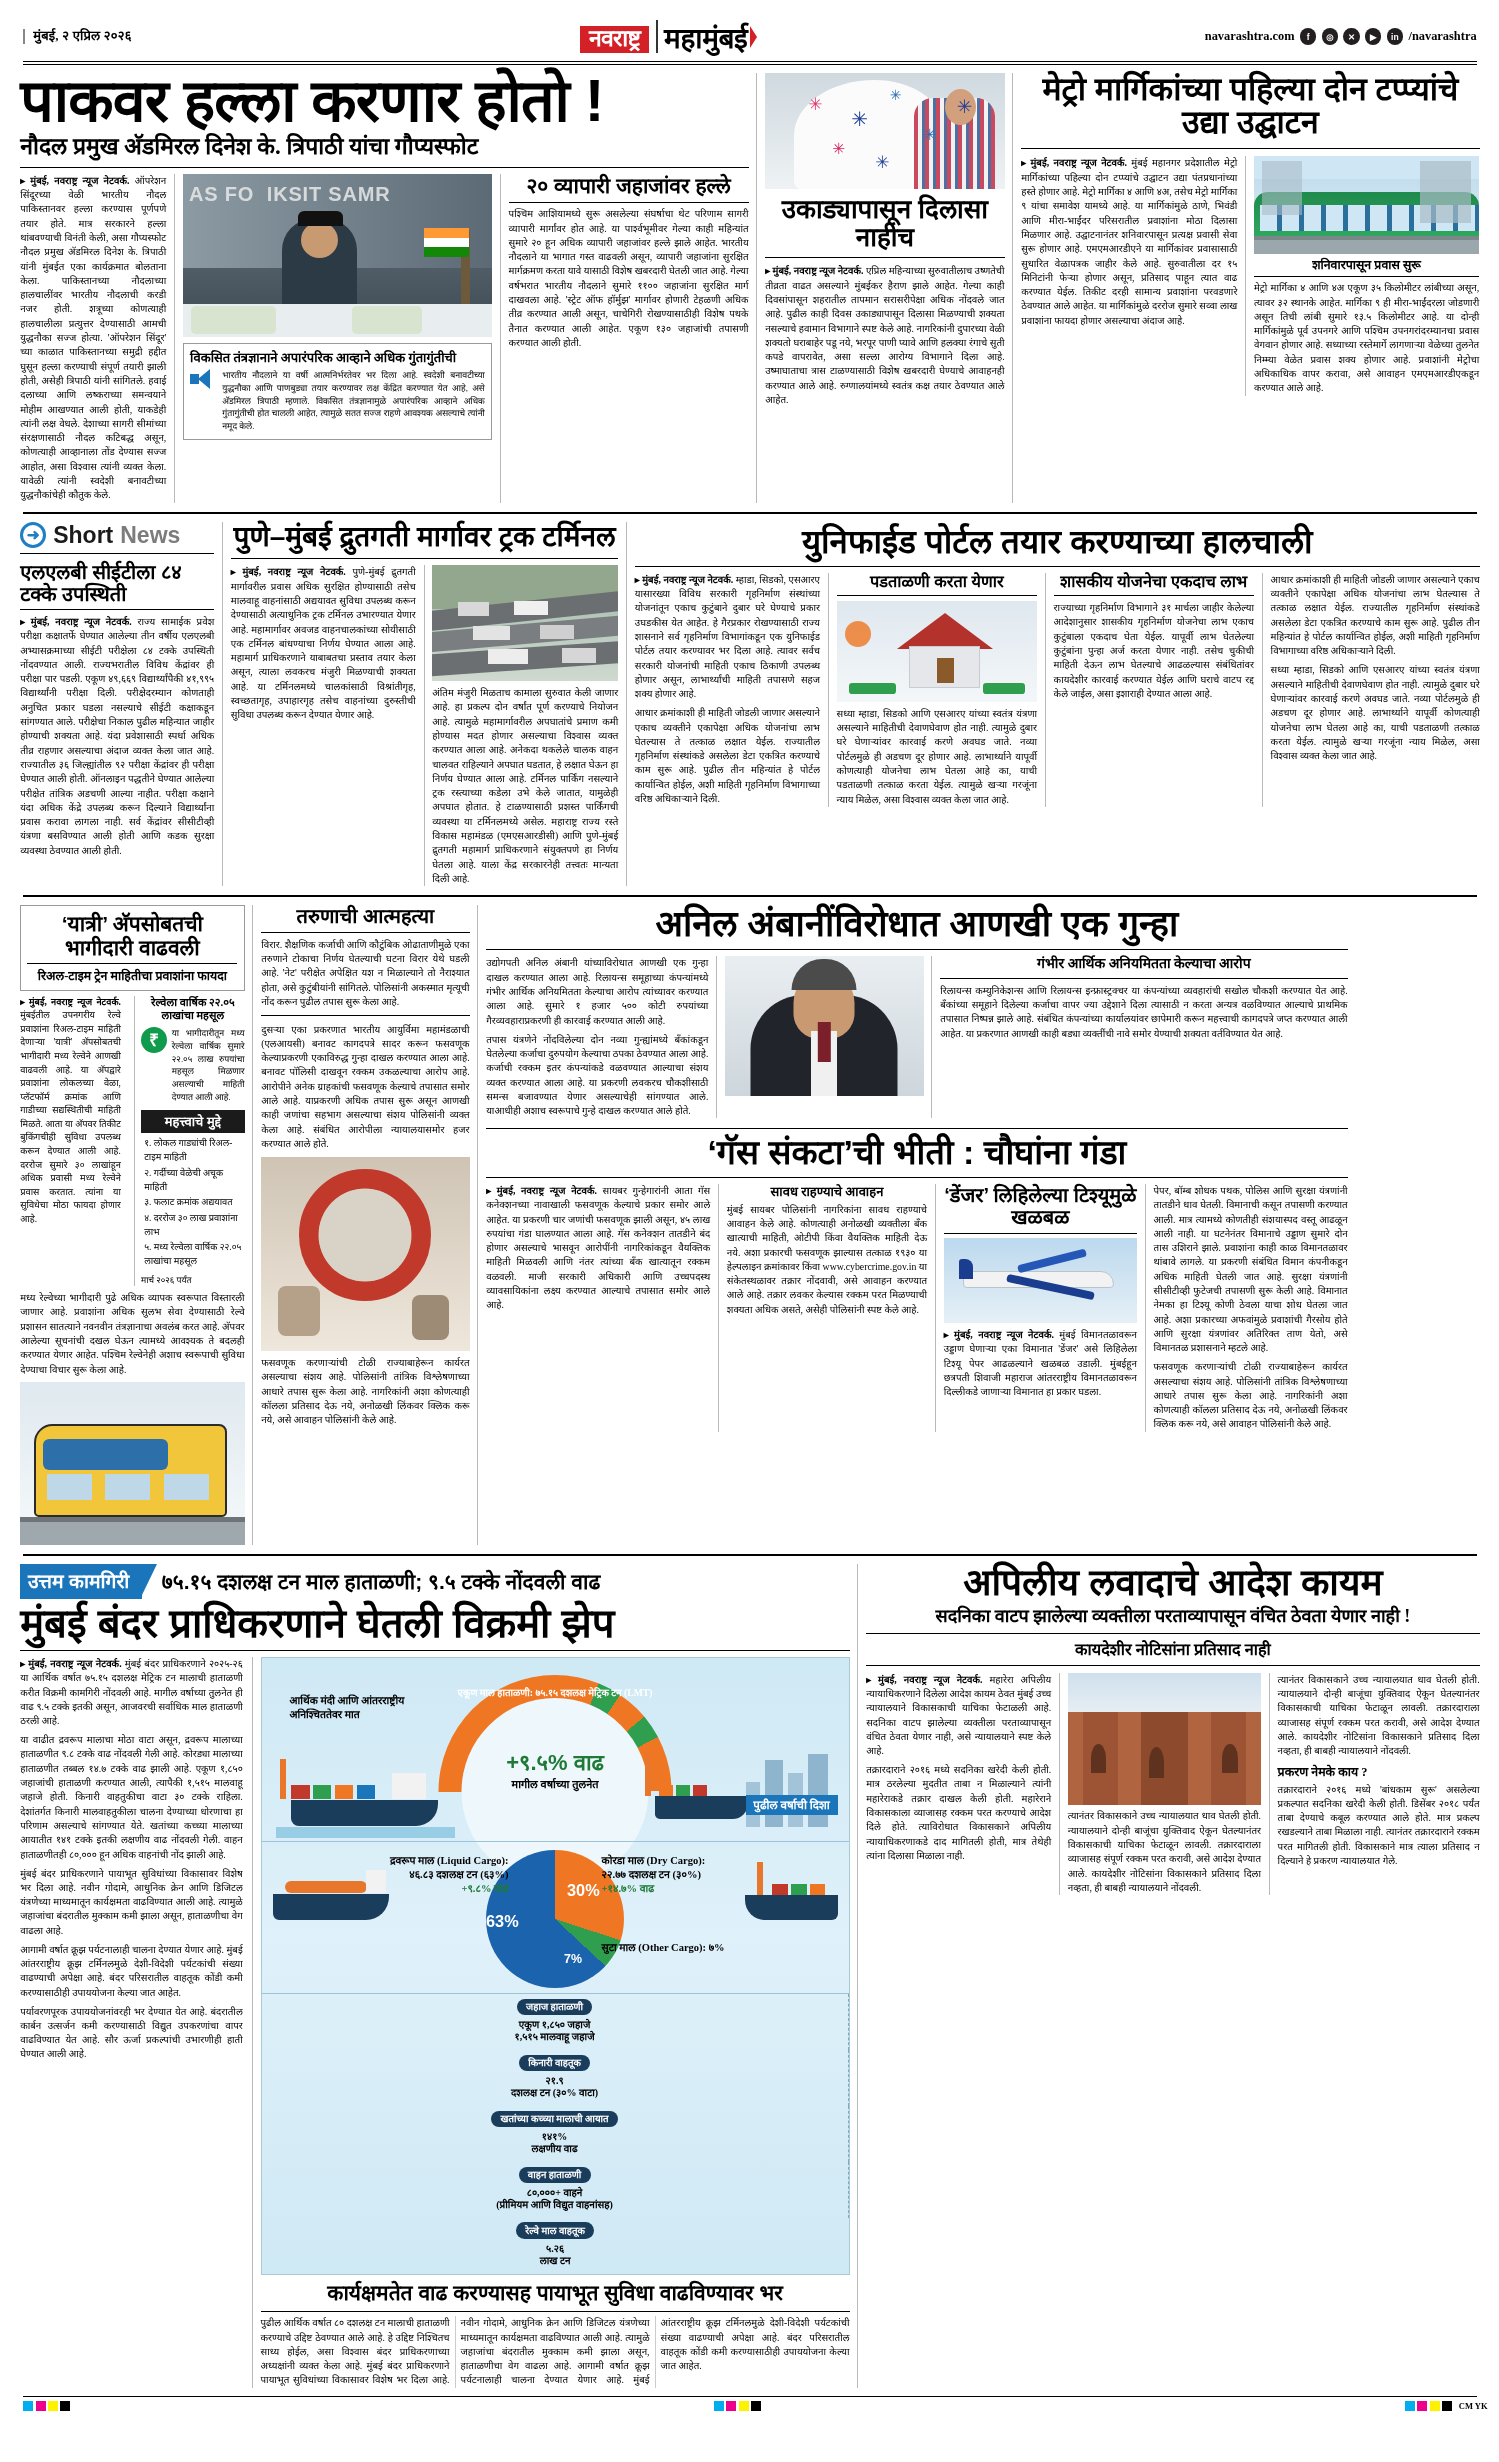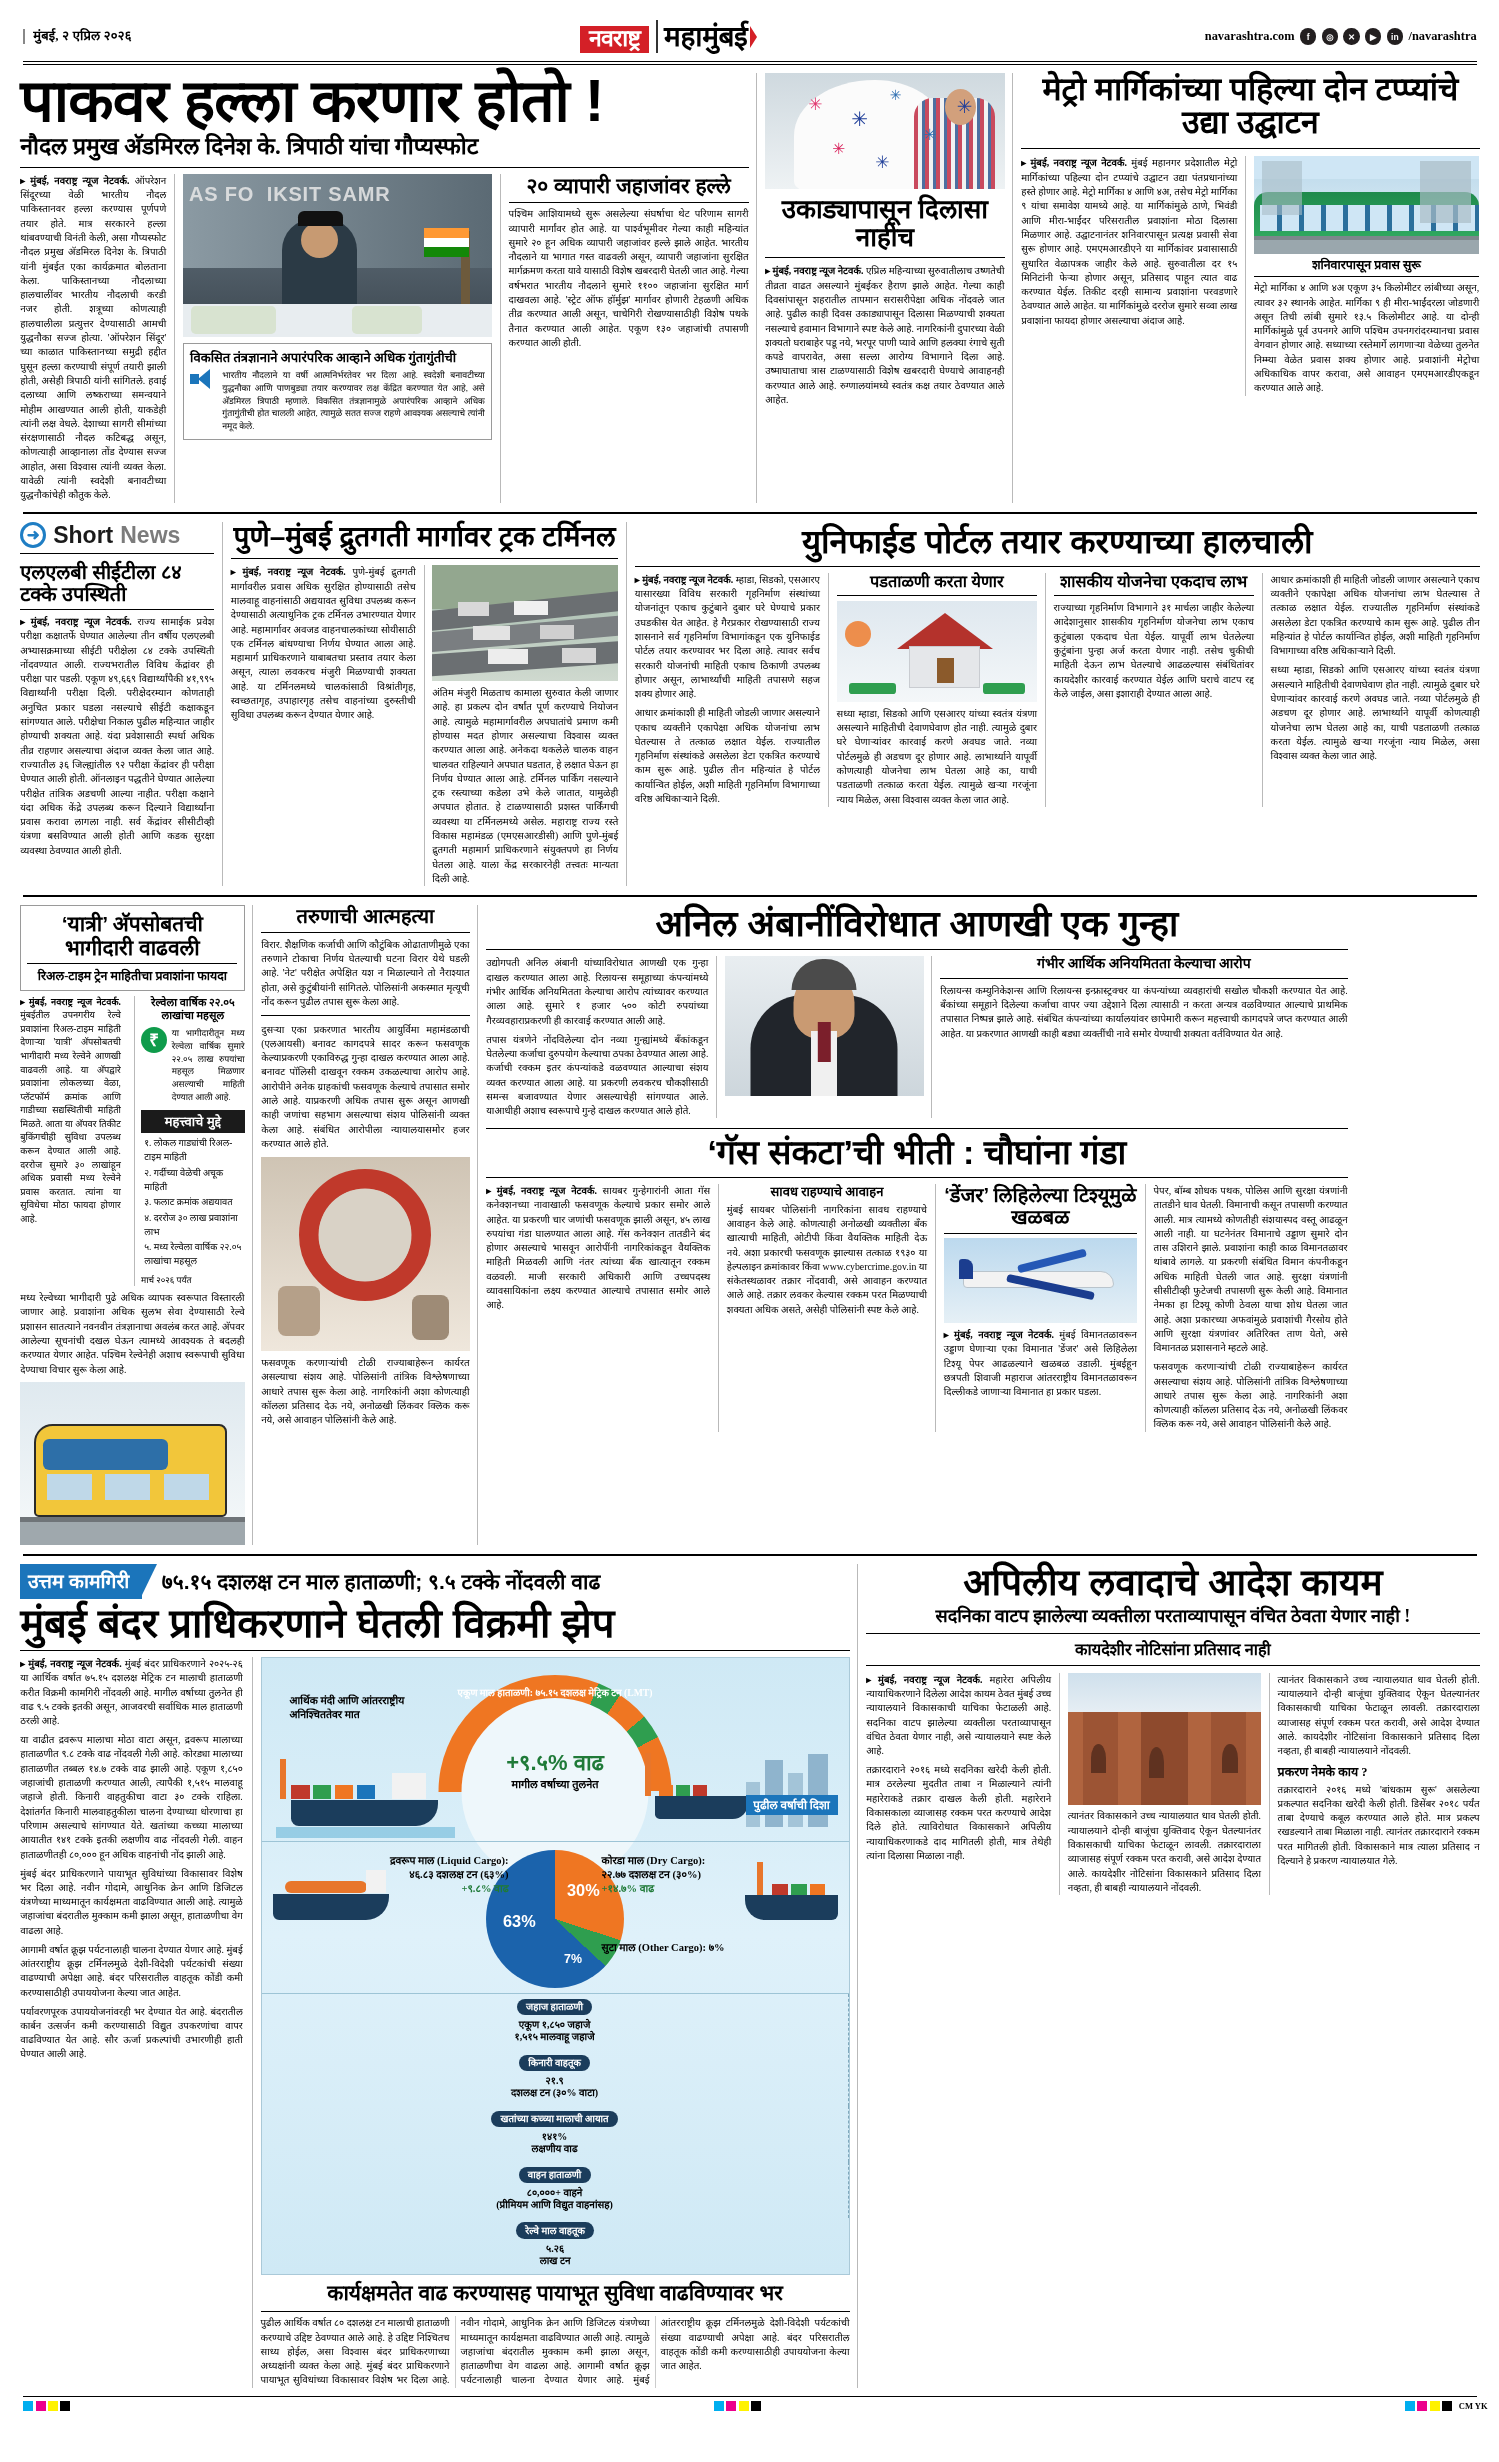--- a/index.html
+++ b/index.html
@@ -25,21 +25,21 @@
   }
   .mast-logo { display: flex; align-items: flex-end; gap: 0; }
   .logo-nav {
     background: #d42027; color: #fff; font-size: 23px; font-weight: bold;
     padding: 0.8px 9.3px 3.1px 9.3px; letter-spacing: -0.8px; line-height: 1;
     font-family: "Liberation Sans", sans-serif;
   }
   .logo-sep { width: 2.3px; background: #333; height: 33px; margin: 0 6.2px; }
   .logo-maha {
     font-size: 28px; font-weight: bold; line-height: 1; letter-spacing: -0.4px;
-    font-family: Liberation Mono, monospace; position: relative;
+    font-family: Liberation Serif, serif; position: relative;
   }
   .logo-flag {
     width: 0; height: 0; border-left: 7px solid #d42027;
     border-top: 11px solid transparent; border-bottom: 11px solid transparent;
     margin-left: 2.3px; align-self: center;
   }
   .mast-right { display: flex; align-items: center; gap: 5.4px; font-size: 12.4px; font-weight: bold; }
   .soc {
     width: 16.3px; height: 16.3px; border-radius: 50%;
     background: #231f20; color: #fff; display: inline-flex;
@@ -584,21 +584,21 @@
                 <div style="position:absolute;left:17px;bottom:31px;width:14px;height:11px;background:#ef7622;"></div>
                 <div style="position:absolute;left:34px;bottom:31px;width:14px;height:11px;background:#2f9e4f;"></div>
                 <div style="position:absolute;left:51px;bottom:31px;width:14px;height:11px;background:#c0392b;"></div>
                 <div style="position:absolute;left:3.1px;bottom:31px;width:5.4px;height:43px;background:#e8762b;"></div>
               </div>
               <div class="ig-next">पुढील वर्षाची दिशा</div>
             </div>
 
             <div class="ig-bottom">
               <div class="pie">
-                <span class="pie-lbl" style="left:17px;top:62px;">63%</span>
+                <span class="pie-lbl" style="left:0;top:62px;">63%</span>
                 <span class="pie-lbl" style="left:81px;top:31px;">30%</span>
                 <span class="pie-lbl" style="left:78px;top:102px;font-size:12.4px;">7%</span>
               </div>
               <div class="ig-lbl" style="left:87px;top:12.4px;width:160px;text-align:right;">
                 <div>द्रवरूप माल (Liquid Cargo):</div>
                 <div>४६.८३ दशलक्ष टन (६३%)</div>
                 <div class="grn">+९.८% वाढ</div>
               </div>
               <div class="ig-lbl" style="right:87px;top:12.4px;width:160px;">
                 <div>कोरडा माल (Dry Cargo):</div>

